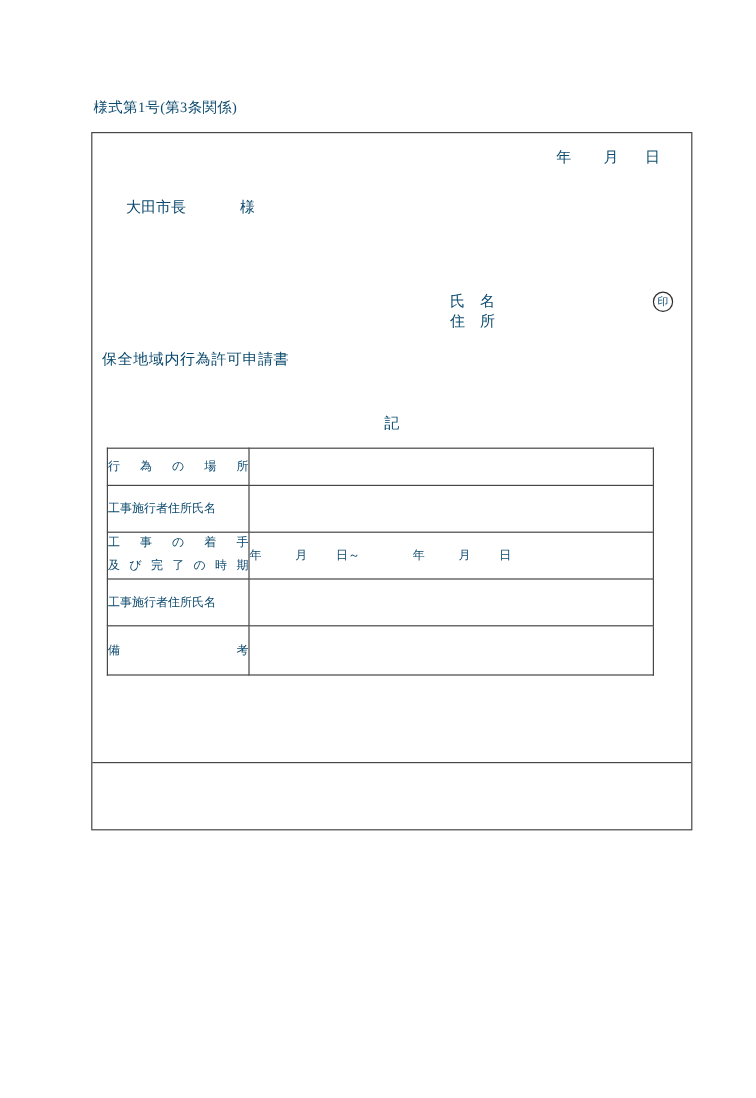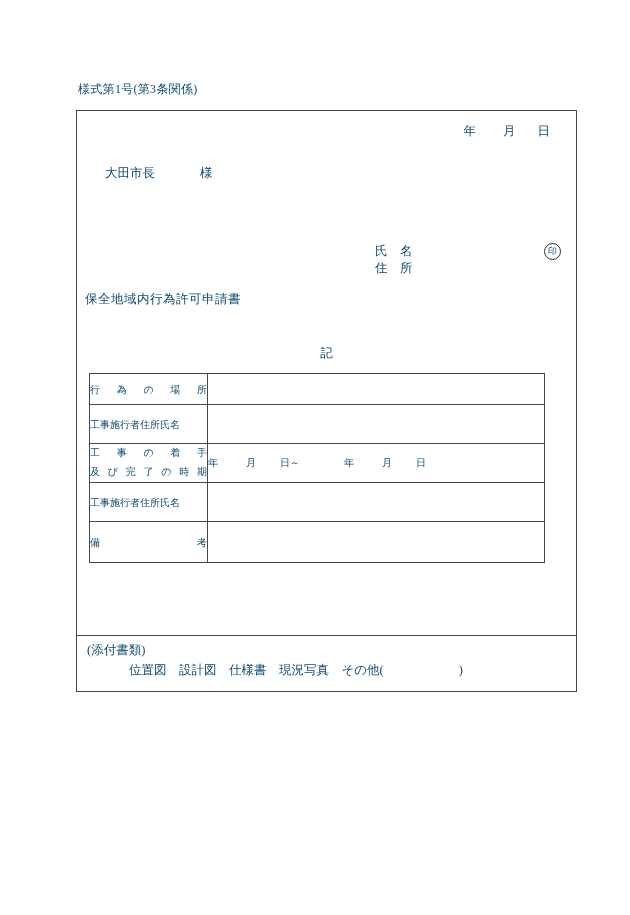--- a/index.html
+++ b/index.html
@@ -116,19 +116,15 @@
         <td class="lbl">
               <div class="jlabel">備 考</div>
             </td>
         <td></td>
       </tr>
     </tbody>
       </table>
 
     <div class="separator"></div>
 
-    <div class="attachments">
-      <div>(添付書類)</div>
-      <div class="items">位置図　設計図　仕様書　現況写真　その他(　　　　　　)</div>
-    </div>
 
   </div>
 </div>
 
 </body></html>

